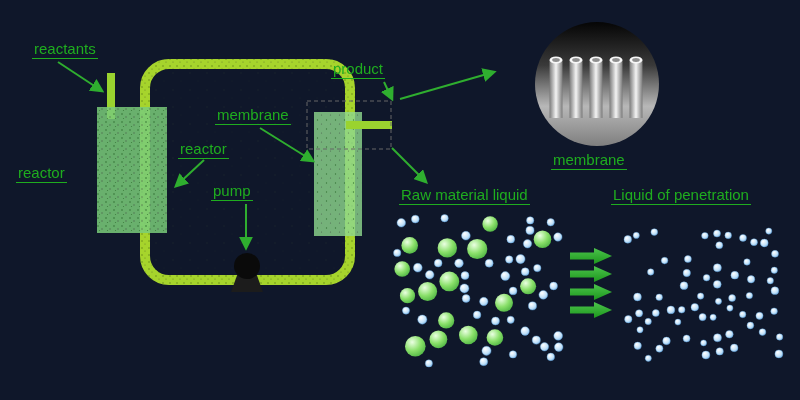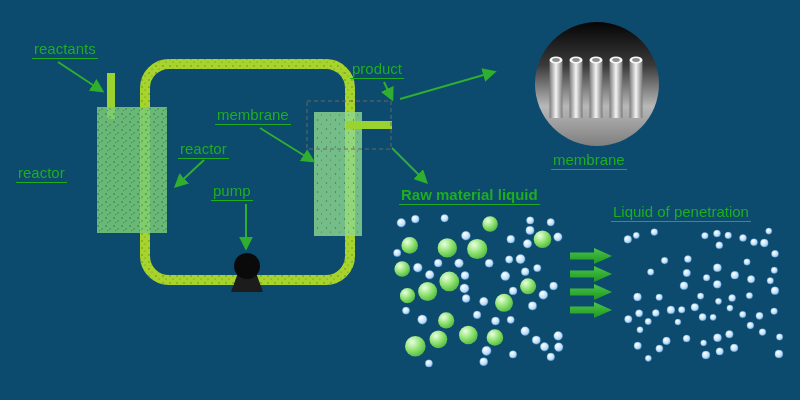--- a/index.html
+++ b/index.html
@@ -1,16 +1,16 @@
 <!DOCTYPE html>
 <html><head>
 <meta charset="utf-8">
 <style>
   html,body{margin:0;padding:0;background:#ffffff;}
-  #stage{position:relative;width:800px;height:400px;background:#0c4a6e;overflow:hidden;
+  #stage{position:relative;width:800px;height:400px;background:#0f172a;overflow:hidden;
          font-family:"Liberation Sans",sans-serif;}
   #diagram-svg{position:absolute;left:0;top:0;}
   .lbl{position:absolute;font-size:15px;line-height:17px;color:#1fad1f;
        border-bottom:1.5px solid #1fad1f;padding:0 2px 1px;white-space:nowrap;}
 </style>
 </head>
 <body>
 
 <div id="stage">
 
@@ -251,17 +251,17 @@
         <polygon points="570,288.5 594,288.5 594,284 612,292 594,300 594,295.5 570,295.5" fill="url(#gArrow)"></polygon>
         <polygon points="570,306.5 594,306.5 594,302 612,310 594,318 594,313.5 570,313.5" fill="url(#gArrow)"></polygon>
       </g>
   </svg>
 
   <div class="lbl" style="left:32px;top:40px;">reactants</div>
   <div class="lbl" style="left:16px;top:164px;">reactor</div>
   <div class="lbl" style="left:178px;top:140px;">reactor</div>
   <div class="lbl" style="left:215px;top:106px;">membrane</div>
   <div class="lbl" style="left:211px;top:182px;">pump</div>
-  <div class="lbl" style="left:350px;top:60px;">product</div>
+  <div class="lbl" style="left:331px;top:60px;">product</div>
   <div class="lbl" style="left:551px;top:151px;">membrane</div>
-  <div class="lbl" style="left:399px;top:186px;font-weight:bold;">Raw material liquid</div>
-  <div class="lbl" style="left:611px;top:203px;">Liquid of penetration</div>
+  <div class="lbl" style="left:399px;top:186px;">Raw material liquid</div>
+  <div class="lbl" style="left:611px;top:186px;">Liquid of penetration</div>
 </div>
 
 </body></html>

